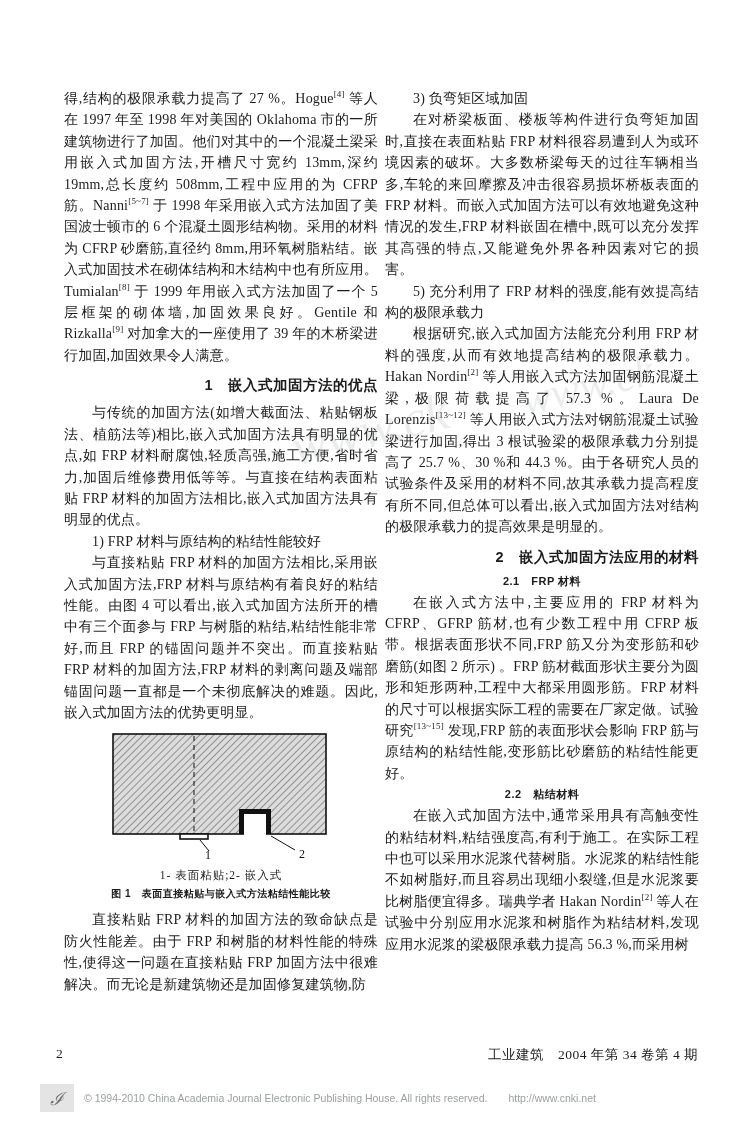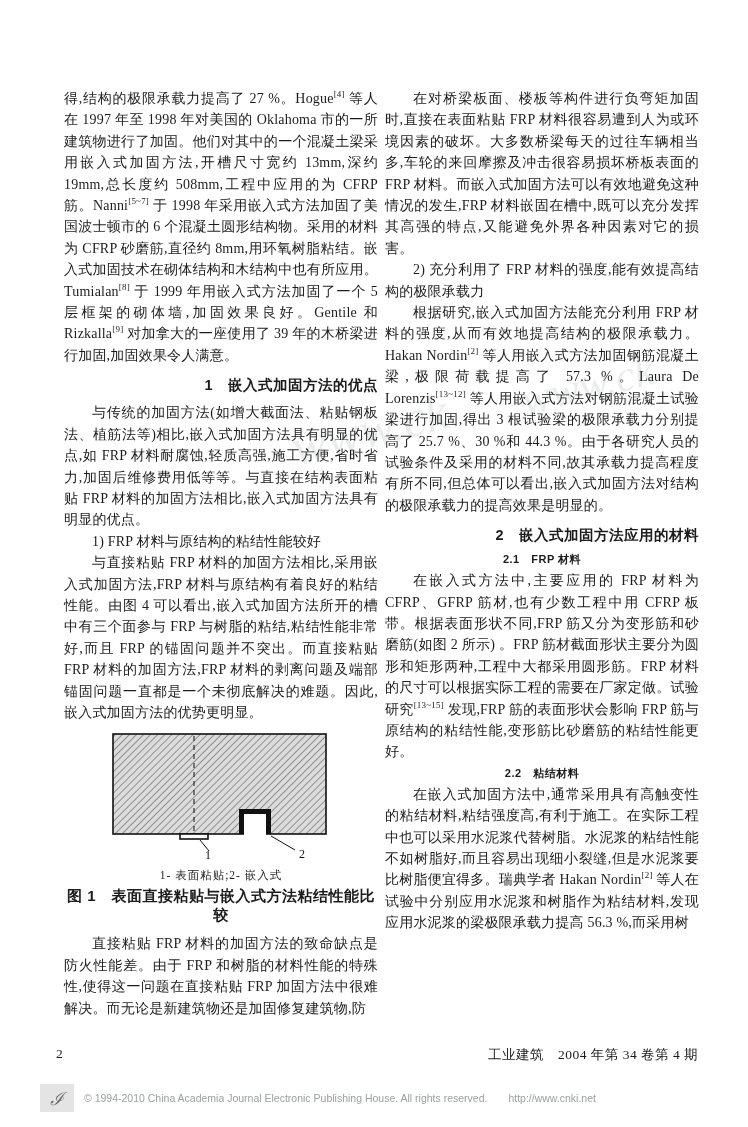--- a/index.html
+++ b/index.html
@@ -17,21 +17,21 @@
 
   .sec{font-family:"Liberation Sans","DejaVu Sans",sans-serif;
        font-size:14.5px;font-weight:bold;margin:10px 0 7px;text-align:right;letter-spacing:0.5px;}
   .subsec{font-family:"Liberation Sans","DejaVu Sans",sans-serif;
        font-size:11px;font-weight:bold;margin:3px 0 3px;text-align:center;letter-spacing:0.5px;}
 
   .figure{margin:9px 0 8px;text-align:center;}
   .figure svg{display:block;margin:0 auto;}
   .fig-legend{font-size:11.5px;margin-top:8px;letter-spacing:1px;}
   .fig-caption{font-family:"Liberation Sans","DejaVu Sans",sans-serif;
-       font-size:15px;font-weight:bold;margin-top:4px;letter-spacing:0.5px;}
+       font-size:10px;font-weight:bold;margin-top:4px;letter-spacing:0.5px;}
 
   .pagenum{position:absolute;left:56px;top:1046px;font-size:13.5px;}
   .journal-line{position:absolute;right:50px;top:1046px;font-size:13.5px;letter-spacing:0.5px;}
 
   .copyright-bar{position:absolute;left:40px;top:1084px;display:flex;align-items:center;}
   .cnki-logo{width:34px;height:28px;background:#e4e4e4;display:flex;align-items:center;
        justify-content:center;color:#6e6e6e;font-style:italic;font-size:18px;
        font-family:"Liberation Serif",serif;}
   .copyright-text{margin-left:10px;font-size:10.5px;color:#9aa19e;
        font-family:"Liberation Sans","DejaVu Sans",sans-serif;}
@@ -81,22 +81,23 @@
         <text x="196" y="126" font-size="12" font-family="Liberation Serif, serif" fill="#111">2</text>
       </svg>
       <div class="fig-legend">1- 表面粘贴;2- 嵌入式</div>
       <div class="fig-caption">图 1　表面直接粘贴与嵌入式方法粘结性能比较</div>
     </div>
 
     <p class="body ind">直接粘贴 FRP 材料的加固方法的致命缺点是防火性能差。由于 FRP 和树脂的材料性能的特殊性,使得这一问题在直接粘贴 FRP 加固方法中很难解决。而无论是新建筑物还是加固修复建筑物,防</p>
   </div>
 
   <div class="col col-right">
+    <p class="body ind">3) 负弯矩区域加固</p>
     <p class="body ind">在对桥梁板面、楼板等构件进行负弯矩加固时,直接在表面粘贴 FRP 材料很容易遭到人为或环境因素的破坏。大多数桥梁每天的过往车辆相当多,车轮的来回摩擦及冲击很容易损坏桥板表面的 FRP 材料。而嵌入式加固方法可以有效地避免这种情况的发生,FRP 材料嵌固在槽中,既可以充分发挥其高强的特点,又能避免外界各种因素对它的损害。</p>
-    <p class="body ind">2) 充分利用了 FRP 材料的强度,能有效提高结构的极限承载力</p>
+    <p class="body ind">5) 充分利用了 FRP 材料的强度,能有效提高结构的极限承载力</p>
     <p class="body ind">根据研究,嵌入式加固方法能充分利用 FRP 材料的强度,从而有效地提高结构的极限承载力。Hakan Nordin<sup>[2]</sup> 等人用嵌入式方法加固钢筋混凝土梁,极限荷载提高了 57.3 %。Laura De Lorenzis<sup>[13~12]</sup> 等人用嵌入式方法对钢筋混凝土试验梁进行加固,得出 3 根试验梁的极限承载力分别提高了 25.7 %、30 %和 44.3 %。由于各研究人员的试验条件及采用的材料不同,故其承载力提高程度有所不同,但总体可以看出,嵌入式加固方法对结构的极限承载力的提高效果是明显的。</p>
     <h2 class="sec">2　嵌入式加固方法应用的材料</h2>
     <h3 class="subsec">2.1　FRP 材料</h3>
     <p class="body ind">在嵌入式方法中,主要应用的 FRP 材料为 CFRP、GFRP 筋材,也有少数工程中用 CFRP 板带。根据表面形状不同,FRP 筋又分为变形筋和砂磨筋(如图 2 所示) 。FRP 筋材截面形状主要分为圆形和矩形两种,工程中大都采用圆形筋。FRP 材料的尺寸可以根据实际工程的需要在厂家定做。试验研究<sup>[13~15]</sup> 发现,FRP 筋的表面形状会影响 FRP 筋与原结构的粘结性能,变形筋比砂磨筋的粘结性能更好。</p>
     <h3 class="subsec">2.2　粘结材料</h3>
     <p class="body ind">在嵌入式加固方法中,通常采用具有高触变性的粘结材料,粘结强度高,有利于施工。在实际工程中也可以采用水泥浆代替树脂。水泥浆的粘结性能不如树脂好,而且容易出现细小裂缝,但是水泥浆要比树脂便宜得多。瑞典学者 Hakan Nordin<sup>[2]</sup> 等人在试验中分别应用水泥浆和树脂作为粘结材料,发现应用水泥浆的梁极限承载力提高 56.3 %,而采用树</p>
   </div>
 
   <div class="pagenum">2</div>
   <div class="journal-line">工业建筑　2004 年第 34 卷第 4 期</div>

